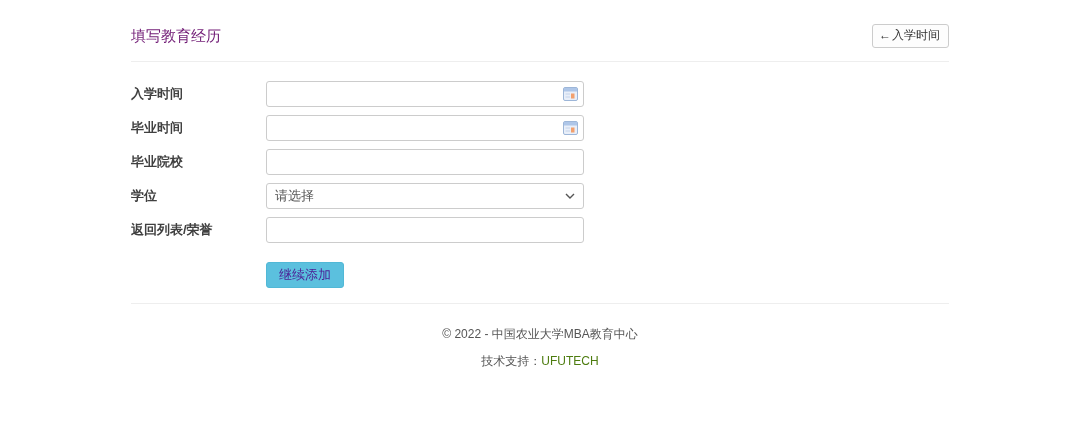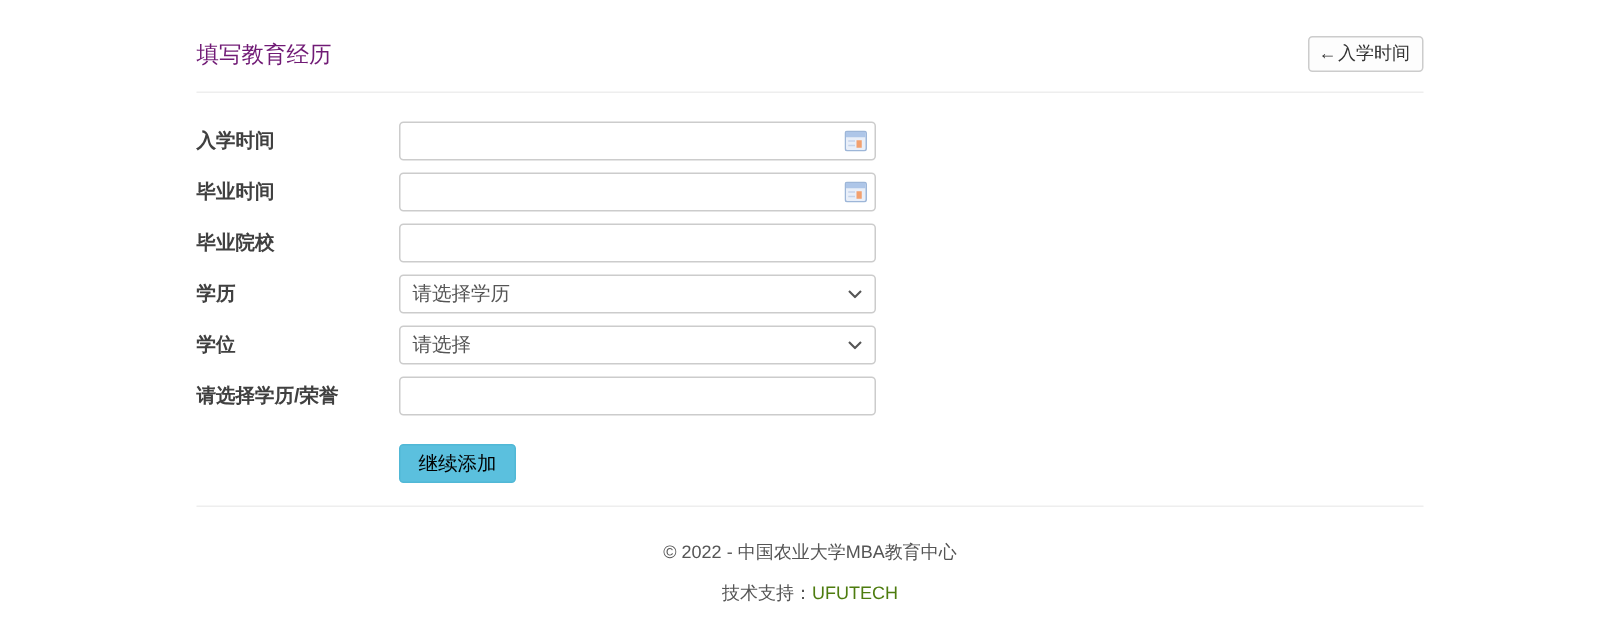--- a/index.html
+++ b/index.html
@@ -107,21 +107,21 @@
   .chev { display: inline-flex; color: #444; }
   
   .button-row {
     margin: 19px 0 0 135px;
     display: flex;
     gap: 7px;
   }
   .btn-info {
     font-family: inherit;
     font-size: 13px;
-    color: #000000;
+    color: #4c1d95;
     background: #5bc0de;
     border: 1px solid #51b8d6;
     border-radius: 3px;
     padding: 5px 12px;
     line-height: 1.1;
     cursor: pointer;
   }
   .divider-bottom { margin-top: 15px; }
   
   .footer { text-align: center; }
@@ -186,50 +186,37 @@
       </div>
     </div>
 
     <div class="form-row">
       <label class="control-label">毕业院校</label>
       <div class="control-wrap">
         <input class="text-input no-icon" type="text" style="">
       </div>
     </div>
 
-    <div class="form-row">
-      <label class="control-label">学历</label>
-      <div class="control-wrap">
-        <div class="select-box">
-          <span>请选择学历</span>
-          <span class="chev">
-            <svg width="10" height="6" viewBox="0 0 10 6">
-                <polyline points="1,1 5,5 9,1" fill="none" stroke="#555" stroke-width="1.4"></polyline>
-              </svg>
-          </span>
-        </div>
-      </div>
-    </div>
 
     <div class="form-row">
       <label class="control-label">学位</label>
       <div class="control-wrap">
         <div class="select-box">
           <span>请选择</span>
           <span class="chev">
             <svg width="10" height="6" viewBox="0 0 10 6">
                 <polyline points="1,1 5,5 9,1" fill="none" stroke="#555" stroke-width="1.4"></polyline>
               </svg>
           </span>
         </div>
       </div>
     </div>
 
     <div class="form-row">
-      <label class="control-label">请选择学历/荣誉</label>
+      <label class="control-label">返回列表/荣誉</label>
       <div class="control-wrap">
         <input class="text-input no-icon" type="text" style="">
       </div>
     </div>
 
     <div class="button-row">
       <button class="btn-info">继续添加</button>
     </div>
 
   </div>

